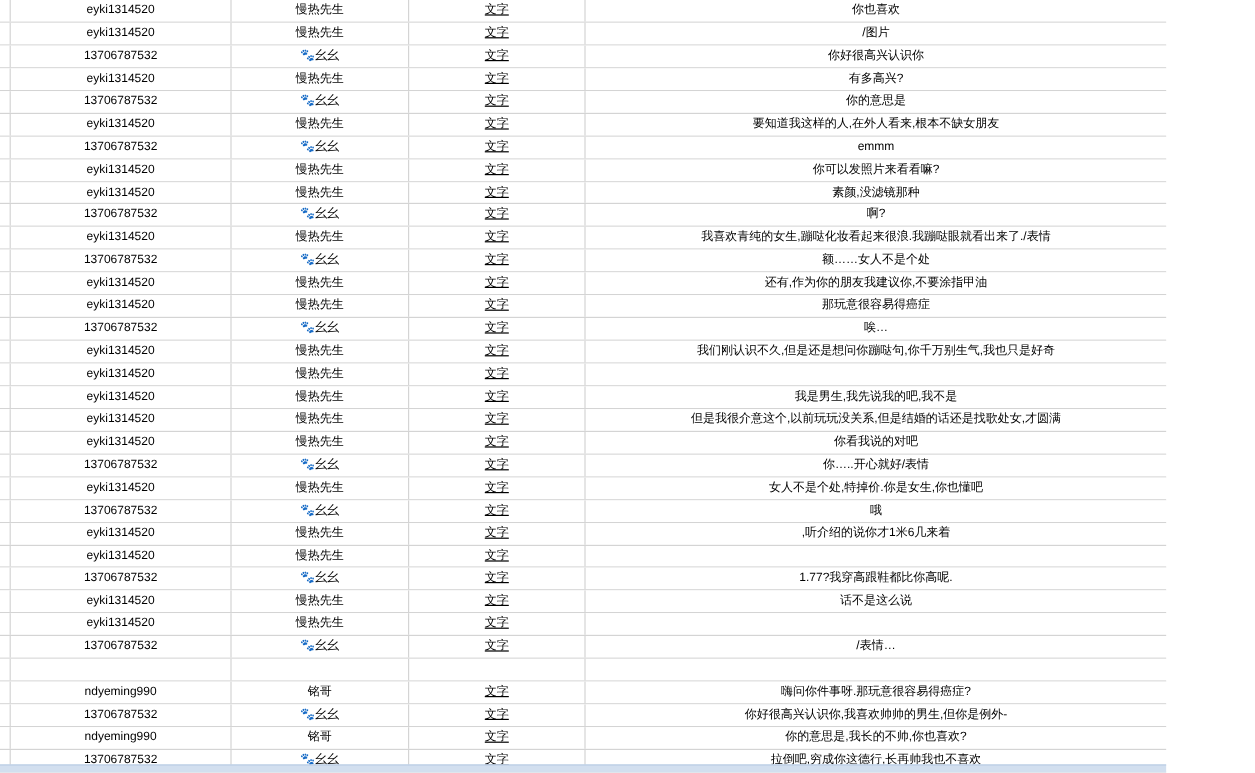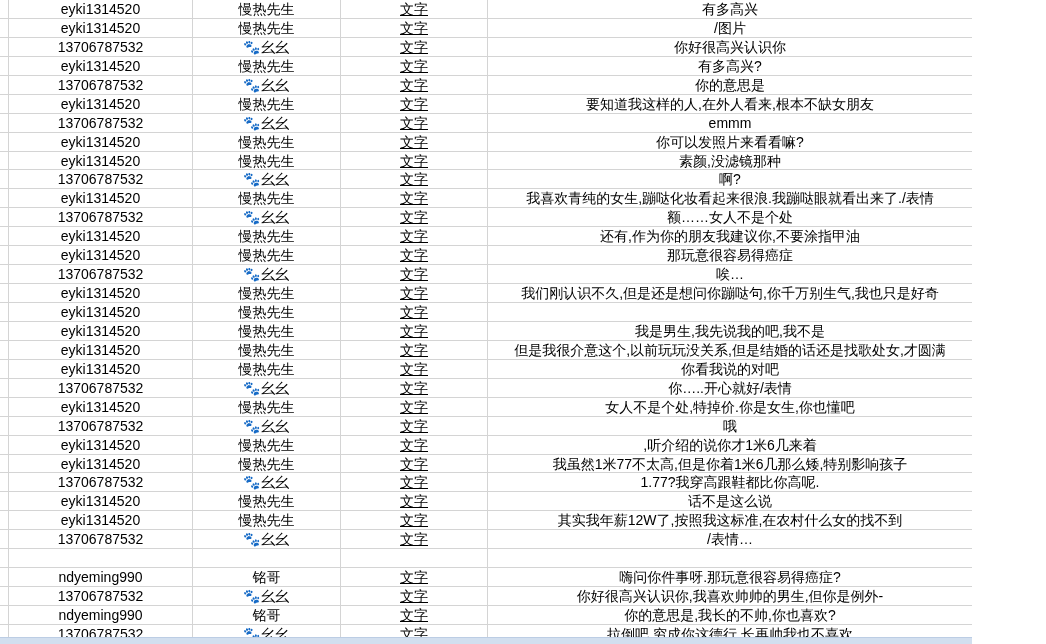--- a/index.html
+++ b/index.html
@@ -7,21 +7,21 @@
     --bottom-bar:#d2dfef;
     --bottom-bar-edge:#bccde4;
   }
   html,body{margin:0;padding:0;background:#ffffff;}
   .sheet{
     position:relative;
     width:972px;height:644px;
     overflow:hidden;
     background:#ffffff;
     font-family:"Liberation Sans","DejaVu Sans",sans-serif;
-    font-size:14px;
+    font-size:10px;
     color:#000000;
   }
   .rows{position:absolute;top:0;left:0;width:100%;}
   .row{
     display:flex;
     height:18.95px;
     line-height:18.5px;
     box-sizing:border-box;
     border-bottom:1px solid var(--grid-line);
     background:#ffffff;
@@ -49,21 +49,21 @@
 </head>
 <body>
 
 <div class="sheet">
   <div class="rows">
       <div class="row">
         <div class="cell col-margin"></div>
         <div class="cell col-id">eyki1314520</div>
         <div class="cell col-nick">慢热先生</div>
         <div class="cell col-type">文字</div>
-        <div class="cell col-msg">有多高兴</div>
+        <div class="cell col-msg">你也喜欢</div>
       </div>
       <div class="row">
         <div class="cell col-margin"></div>
         <div class="cell col-id">eyki1314520</div>
         <div class="cell col-nick">慢热先生</div>
         <div class="cell col-type">文字</div>
         <div class="cell col-msg">/图片</div>
       </div>
       <div class="row">
         <div class="cell col-margin"></div>
@@ -216,42 +216,40 @@
         <div class="cell col-id">eyki1314520</div>
         <div class="cell col-nick">慢热先生</div>
         <div class="cell col-type">文字</div>
         <div class="cell col-msg">,听介绍的说你才1米6几来着</div>
       </div>
       <div class="row">
         <div class="cell col-margin"></div>
         <div class="cell col-id">eyki1314520</div>
         <div class="cell col-nick">慢热先生</div>
         <div class="cell col-type">文字</div>
-        <div class="cell col-msg">我虽然1米77不太高,但是你着1米6几那么矮,特别影响孩子</div>
       </div>
       <div class="row">
         <div class="cell col-margin"></div>
         <div class="cell col-id">13706787532</div>
         <div class="cell col-nick">🐾幺幺</div>
         <div class="cell col-type">文字</div>
         <div class="cell col-msg">1.77?我穿高跟鞋都比你高呢.</div>
       </div>
       <div class="row">
         <div class="cell col-margin"></div>
         <div class="cell col-id">eyki1314520</div>
         <div class="cell col-nick">慢热先生</div>
         <div class="cell col-type">文字</div>
         <div class="cell col-msg">话不是这么说</div>
       </div>
       <div class="row">
         <div class="cell col-margin"></div>
         <div class="cell col-id">eyki1314520</div>
         <div class="cell col-nick">慢热先生</div>
         <div class="cell col-type">文字</div>
-        <div class="cell col-msg">其实我年薪12W了,按照我这标准,在农村什么女的找不到</div>
       </div>
       <div class="row">
         <div class="cell col-margin"></div>
         <div class="cell col-id">13706787532</div>
         <div class="cell col-nick">🐾幺幺</div>
         <div class="cell col-type">文字</div>
         <div class="cell col-msg">/表情…</div>
       </div>
       <div class="row">
         <div class="cell col-margin"></div>

